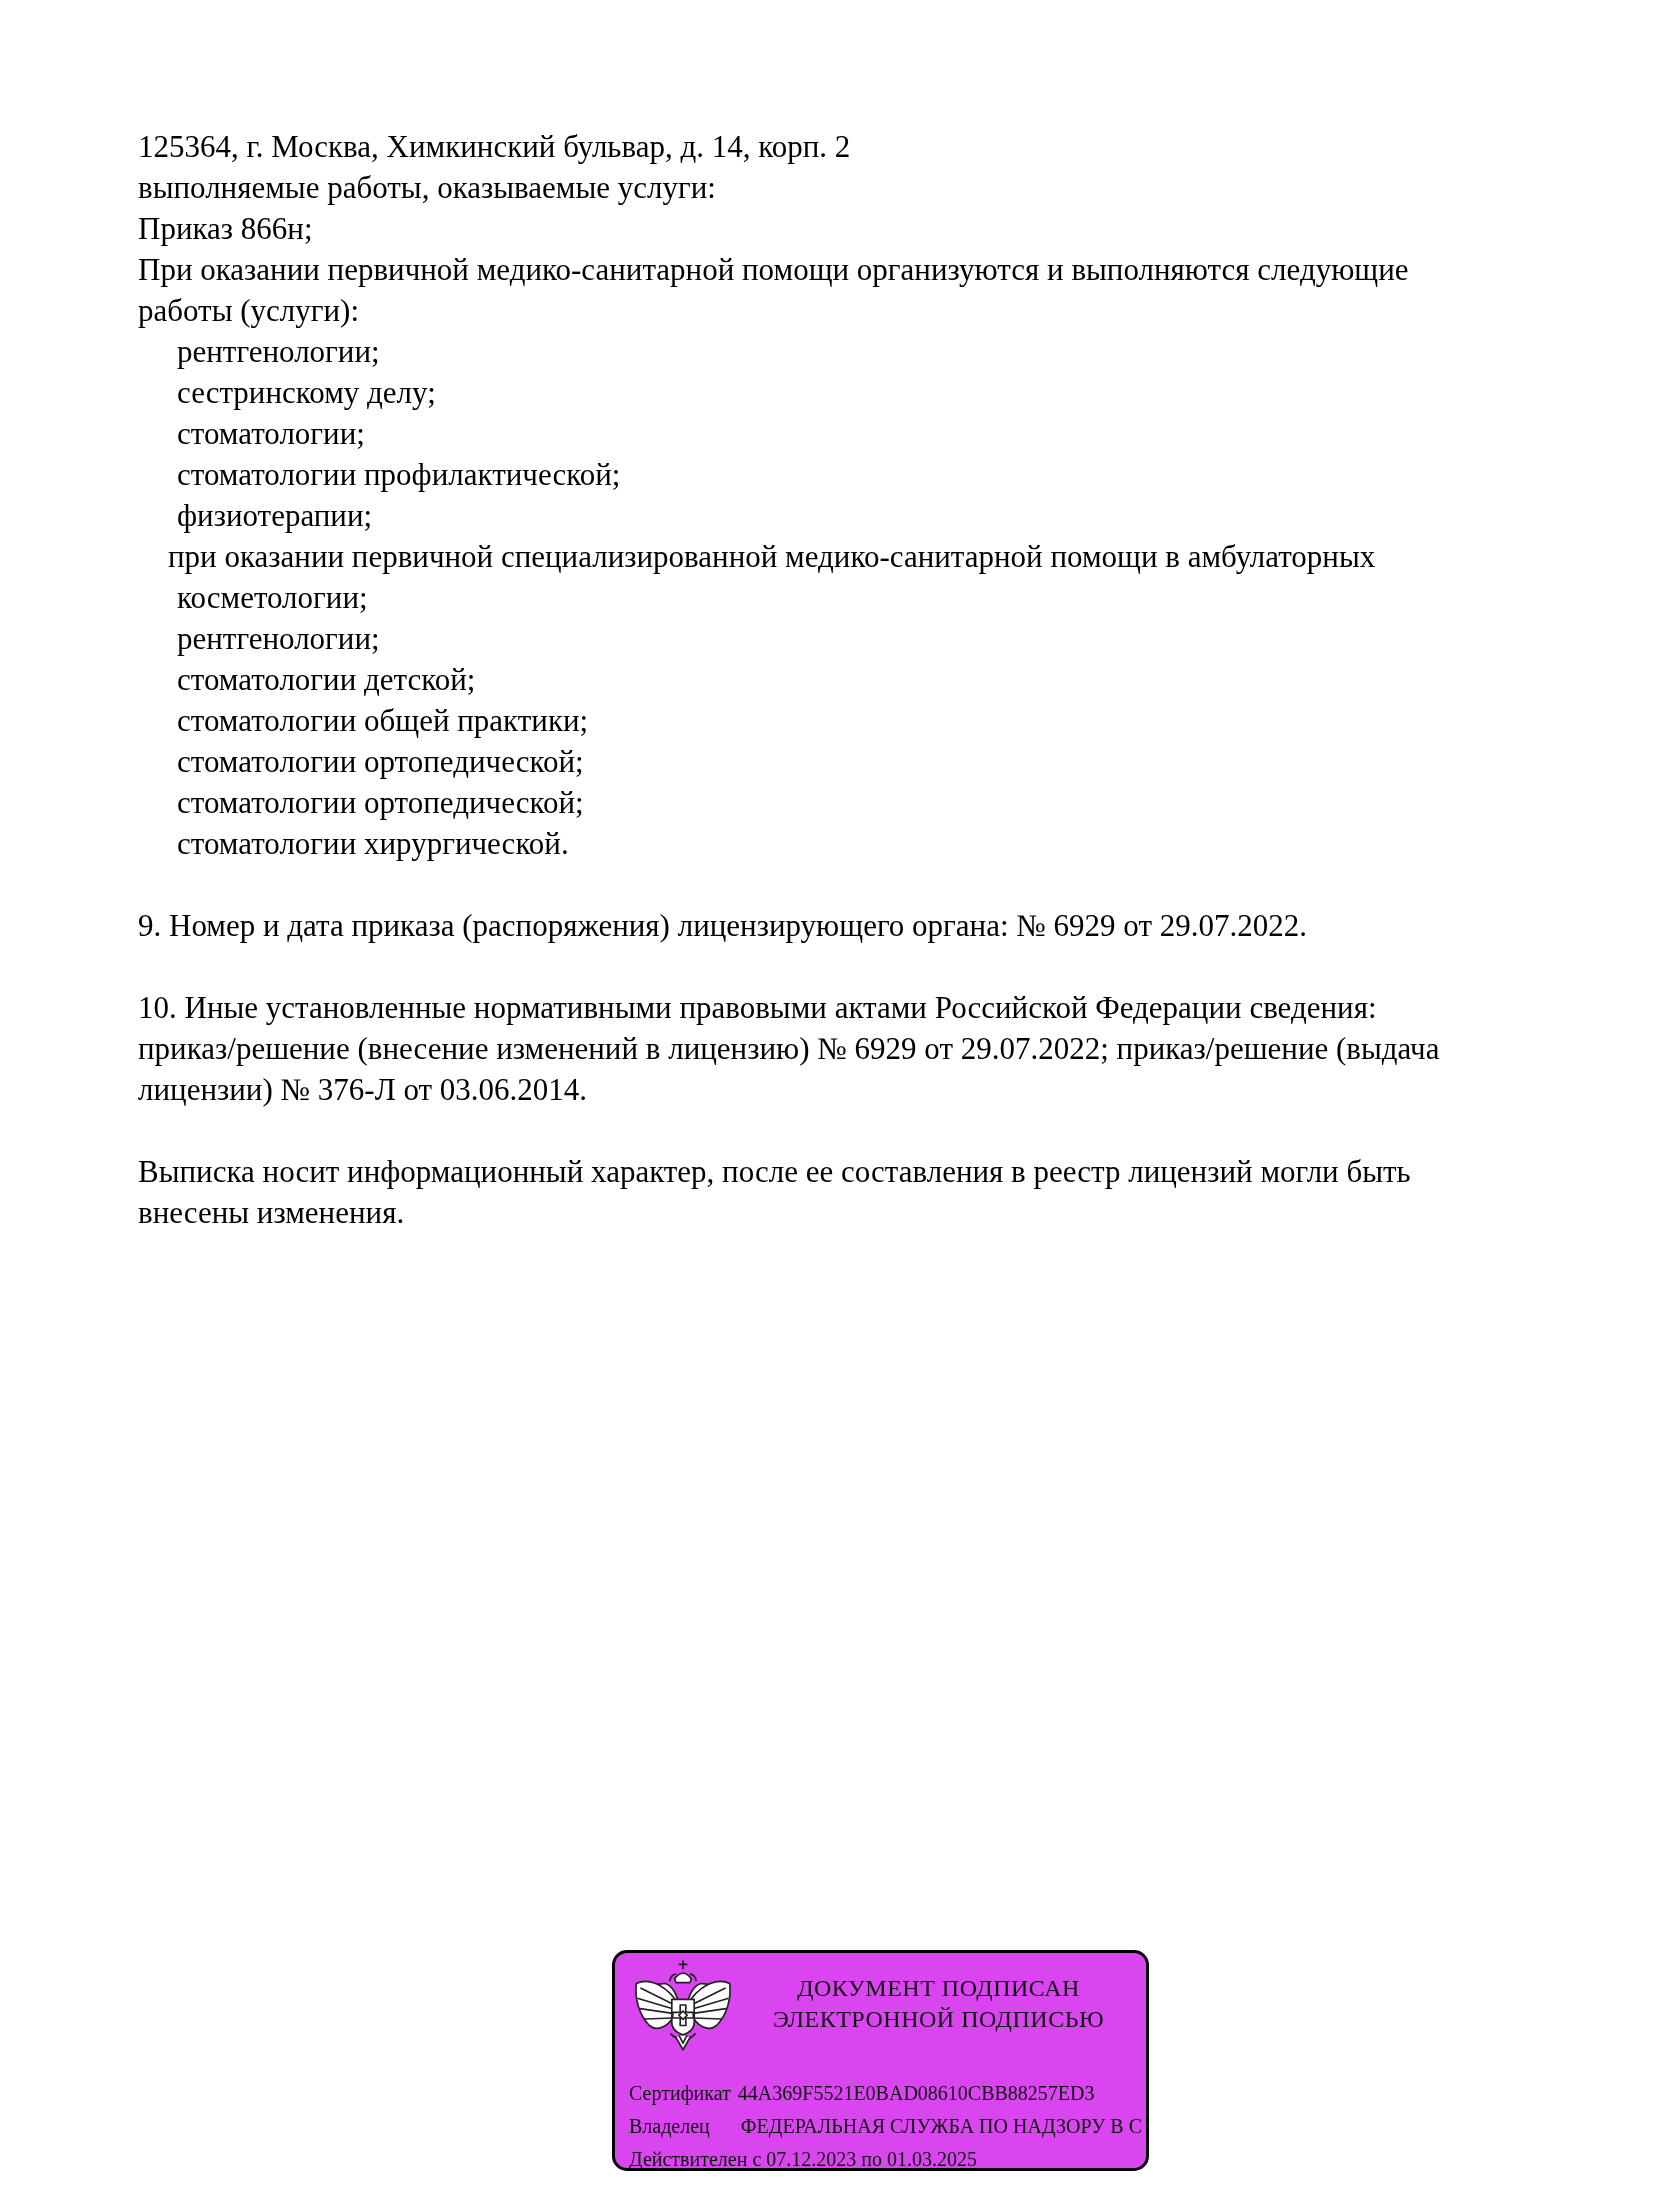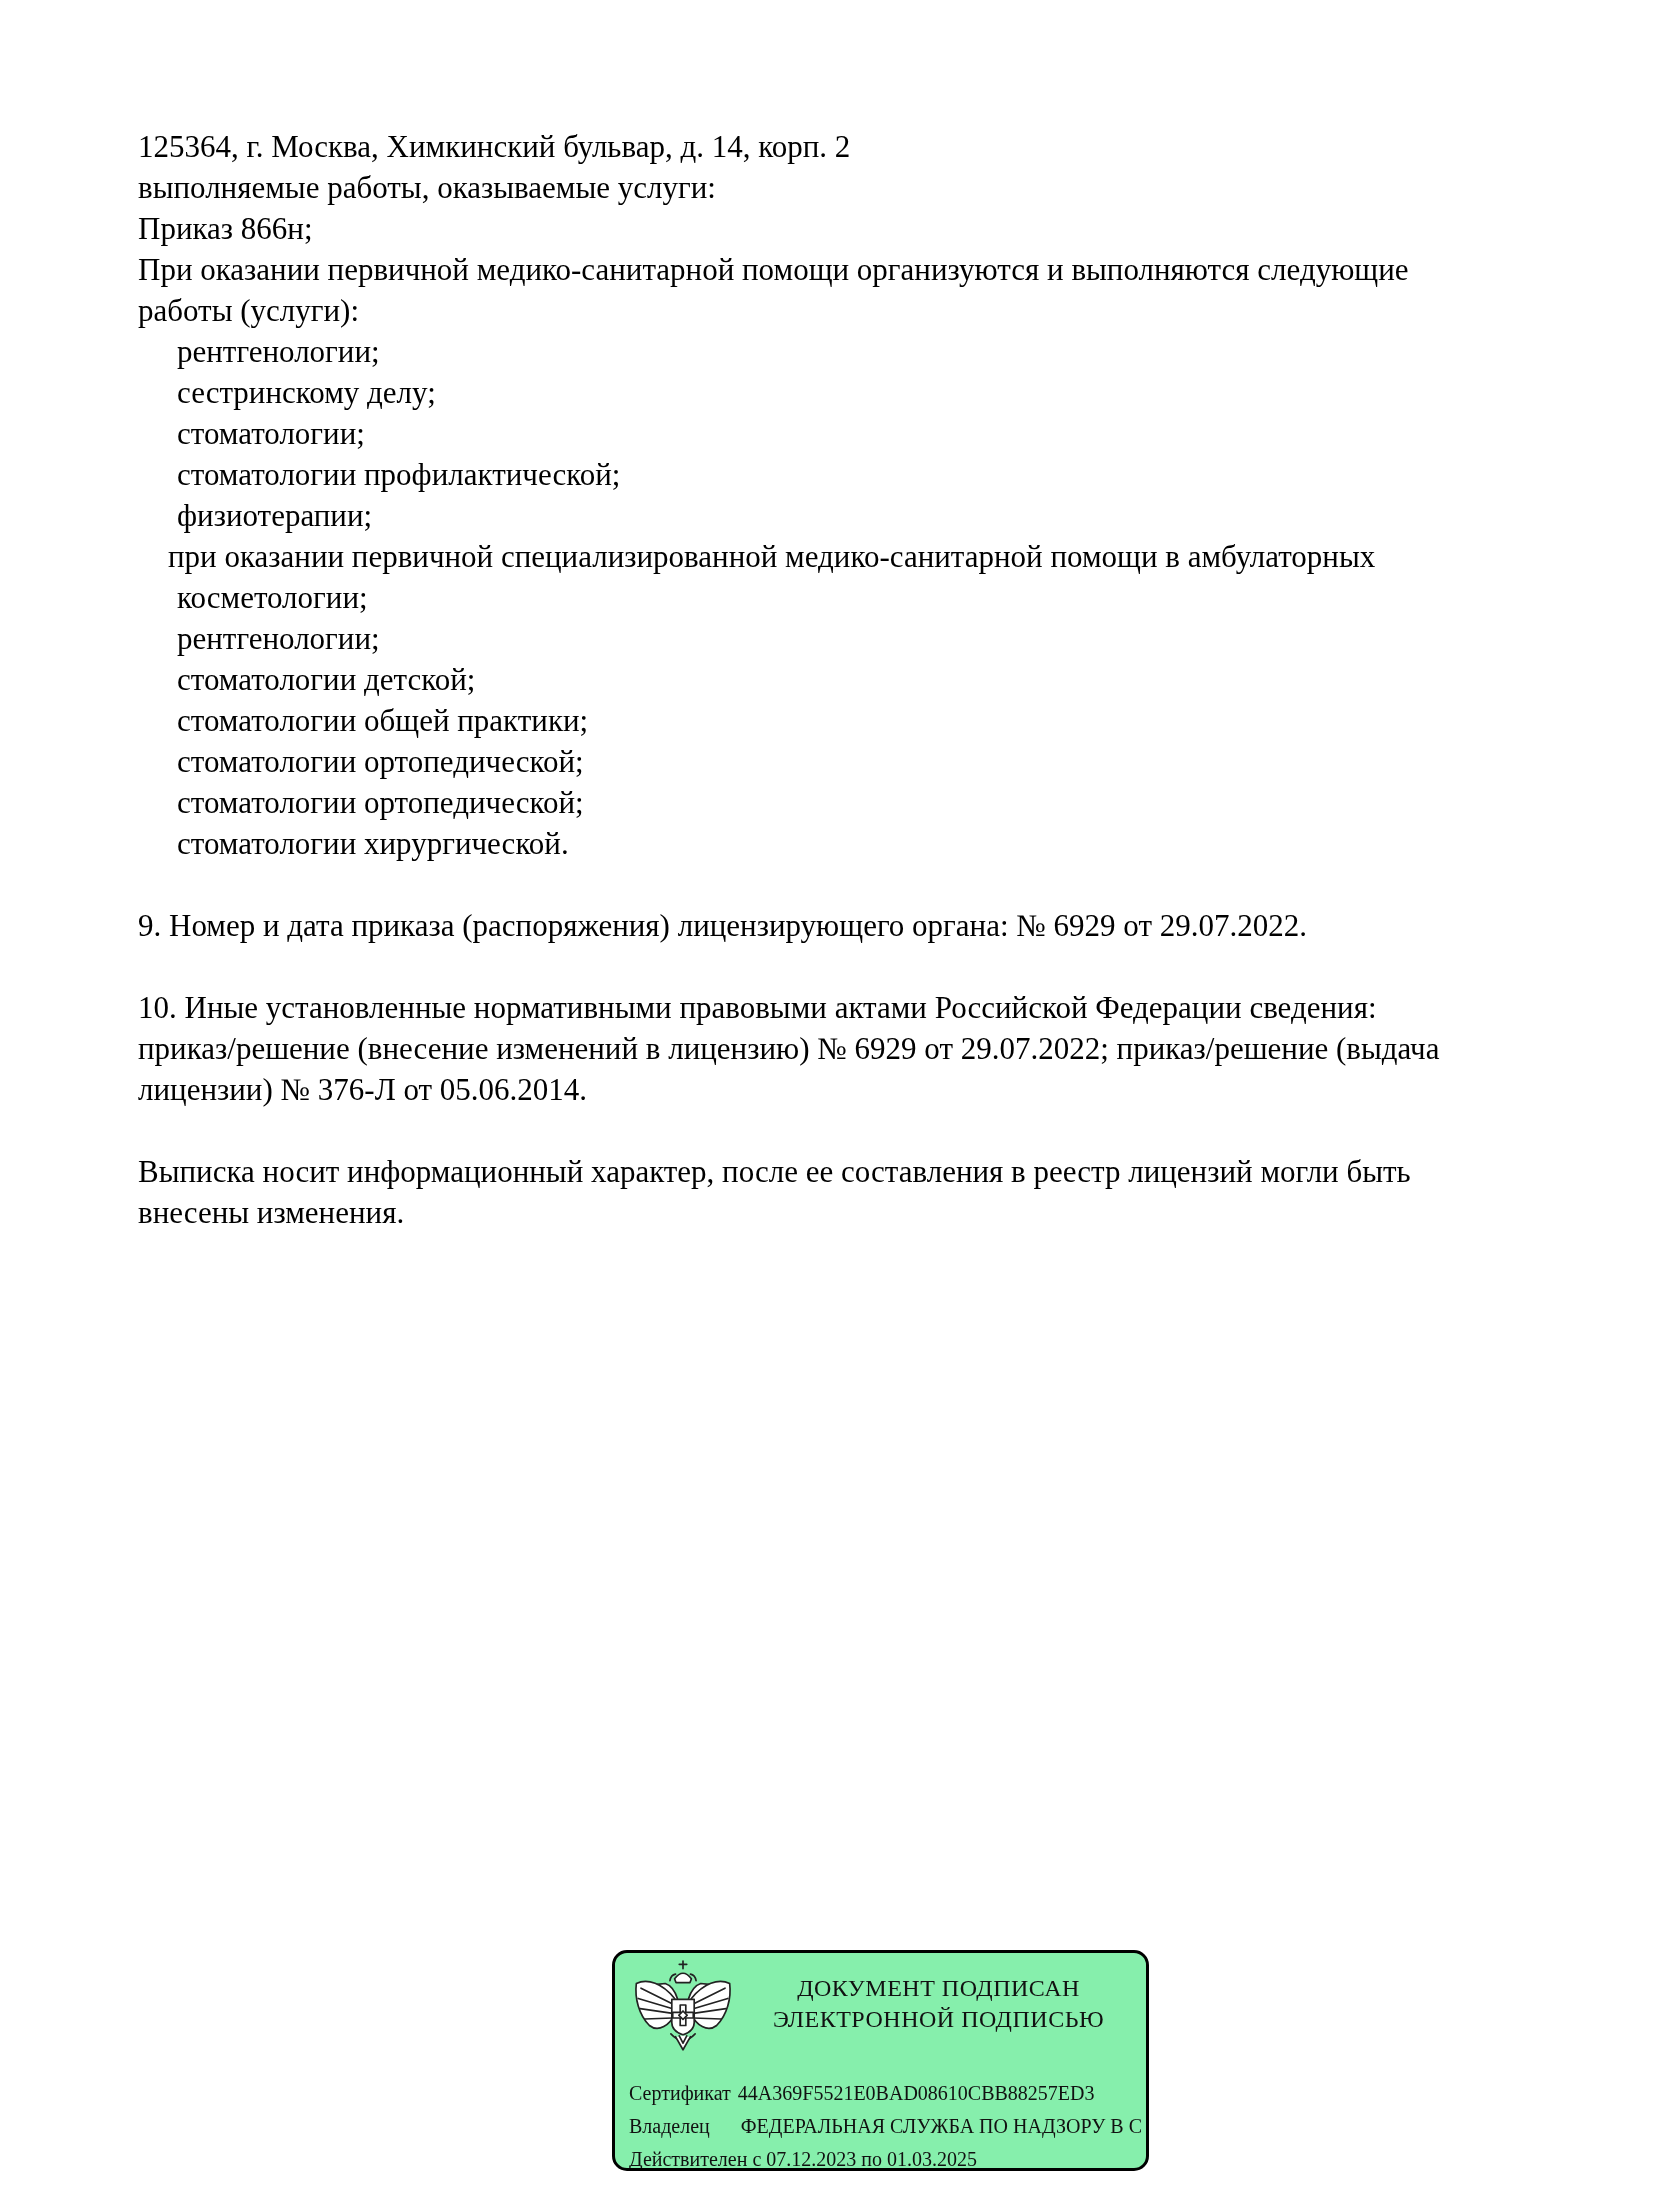--- a/index.html
+++ b/index.html
@@ -27,21 +27,21 @@
 
   .stamp {
     position: absolute;
     left: 612px;
     top: 1950px;
     width: 537px;
     height: 221px;
     border: 3px solid #000000;
     border-radius: 15px;
     box-sizing: border-box;
-    background: #86efac;
+    background: #d946ef;
     overflow: hidden;
   }
   .stamp-head {
     display: flex;
     align-items: flex-start;
     padding: 6px 8px 0 12px;
   }
   .emblem { flex: none; }
   .stamp-title {
     flex: 1;
@@ -84,21 +84,21 @@
       <div class="doc-line ind2">стоматологии детской;</div>
       <div class="doc-line ind2">стоматологии общей практики;</div>
       <div class="doc-line ind2">стоматологии ортопедической;</div>
       <div class="doc-line ind2">стоматологии ортопедической;</div>
       <div class="doc-line ind2">стоматологии хирургической.</div>
       <div class="doc-line ind0">&nbsp;</div>
       <div class="doc-line ind0">9. Номер и дата приказа (распоряжения) лицензирующего органа: № 6929 от 29.07.2022.</div>
       <div class="doc-line ind0">&nbsp;</div>
       <div class="doc-line ind0">10. Иные установленные нормативными правовыми актами Российской Федерации сведения:</div>
       <div class="doc-line ind0">приказ/решение (внесение изменений в лицензию) № 6929 от 29.07.2022; приказ/решение (выдача</div>
-      <div class="doc-line ind0">лицензии) № 376-Л от 05.06.2014.</div>
+      <div class="doc-line ind0">лицензии) № 376-Л от 03.06.2014.</div>
       <div class="doc-line ind0">&nbsp;</div>
       <div class="doc-line ind0">Выписка носит информационный характер, после ее составления в реестр лицензий могли быть</div>
       <div class="doc-line ind0">внесены изменения.</div>
     </div>
 
   <div class="stamp">
     <div class="stamp-head">
       <svg class="emblem" viewBox="0 0 120 112" width="112" height="105" xmlns="http://www.w3.org/2000/svg">
         <g fill="none" stroke="#222222" stroke-width="1.8" stroke-linejoin="round" stroke-linecap="round">
           <path d="M60 2 v8 M56 5.5 h8"></path>

